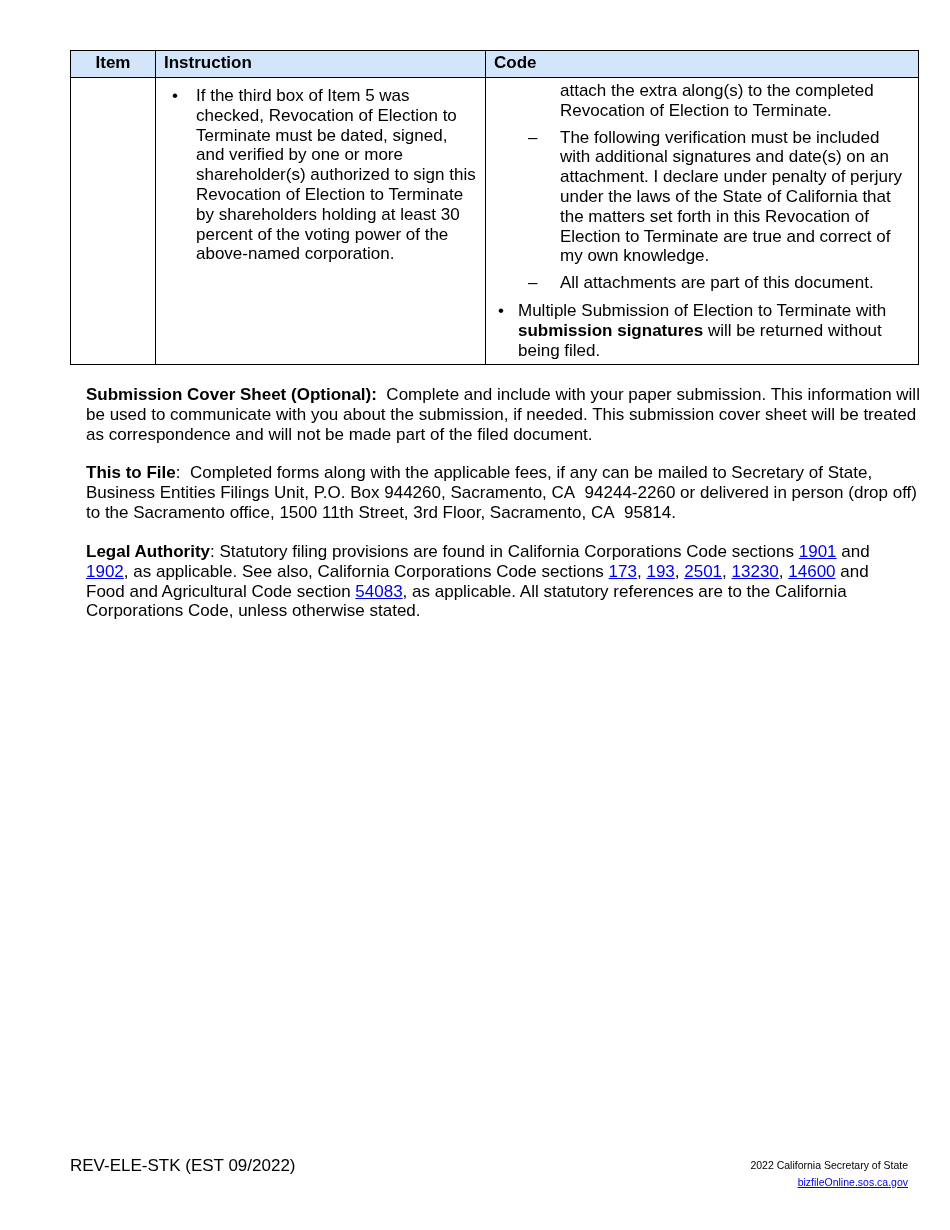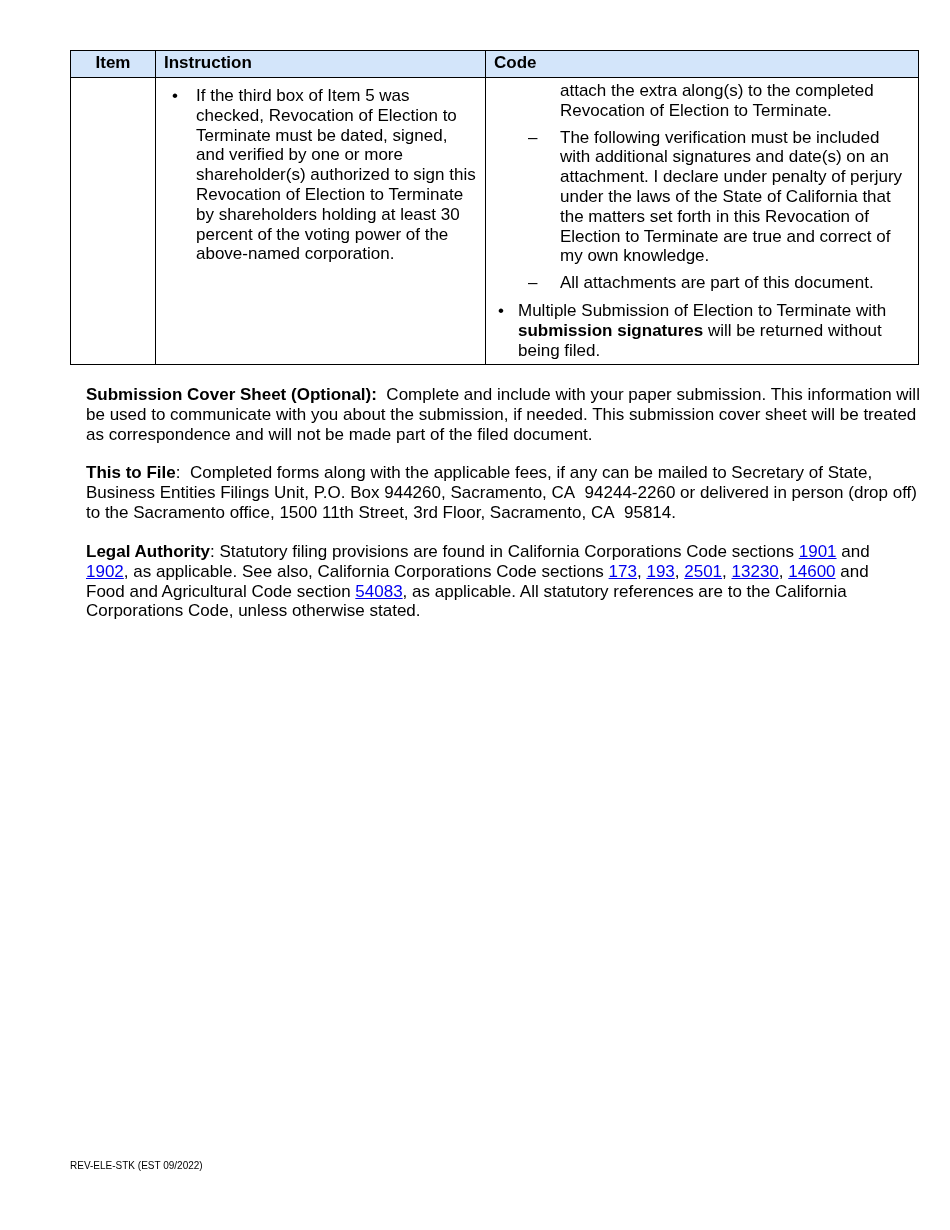--- a/index.html
+++ b/index.html
@@ -27,21 +27,21 @@
   .bullet-item{position:relative;padding-left:26px;margin-top:8px;}
   .bullet-item .mk{position:absolute;left:6px;top:0;}
   
   .para{position:absolute;left:78px;margin:8px;}
   .p1{top:377px;width:840px;}
   .p2{top:455px;width:840px;}
   .p3{top:534px;width:820px;}
   .b{font-weight:bold;}
   .lnk{color:var(--link,#0000ee);text-decoration:underline;cursor:pointer;}
   
-  .footer-id{position:absolute;left:70px;top:1159px;font-size:10px;line-height:14px;}
+  .footer-id{position:absolute;left:70px;top:1159px;font-size:17px;line-height:14px;}
   .footer-right{position:absolute;right:42px;top:1157px;text-align:right;font-size:10.5px;line-height:17px;}
 </style>
 </head>
 <body>
 
 <div class="page">
 
   <table class="grid">
     <colgroup>
       <col style="width:85px">
@@ -72,14 +72,18 @@
   </table>
 
   <p class="para p1"><span class="b">Submission Cover Sheet (Optional):</span><span>&nbsp; Complete and include with your paper submission. This information will be used to communicate with you about the submission, if needed. This submission cover sheet will be treated as correspondence and will not be made part of the filed document.</span></p>
 
   <p class="para p2"><span class="b">This to File</span><span>:&nbsp; Completed forms along with the applicable fees, if any can be mailed to Secretary of State, Business Entities Filings Unit, P.O. Box 944260, Sacramento, CA&nbsp; 94244-2260 or delivered in person (drop off) to the Sacramento office, 1500 11th Street, 3rd Floor, Sacramento, CA&nbsp; 95814.</span></p>
 
   <p class="para p3"><span class="b">Legal Authority</span><span>: Statutory filing provisions are found in California Corporations Code sections </span><a class="lnk">1901</a><span> and </span><a class="lnk">1902</a><span>, as applicable. See also, California Corporations Code sections </span><a class="lnk">173</a><span>, </span><a class="lnk">193</a><span>, </span><a class="lnk">2501</a><span>, </span><a class="lnk">13230</a><span>, </span><a class="lnk">14600</a><span> and Food and Agricultural Code section </span><a class="lnk">54083</a><span>, as applicable. All statutory references are to the California Corporations Code, unless otherwise stated.</span></p>
 
   <div class="footer-id">REV-ELE-STK (EST 09/2022)</div>
 
+  <div class="footer-right">
+    <div>2022 California Secretary of State</div>
+    <div><a class="lnk">bizfileOnline.sos.ca.gov</a></div>
+  </div>
 
 </div>
 
 </body></html>

